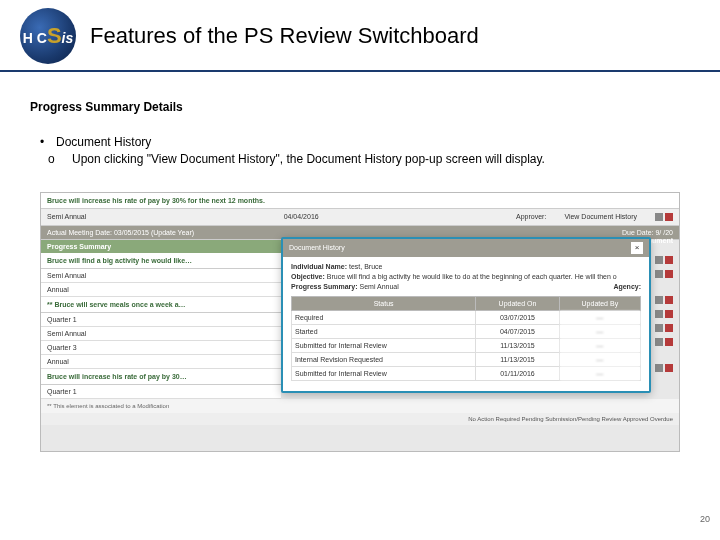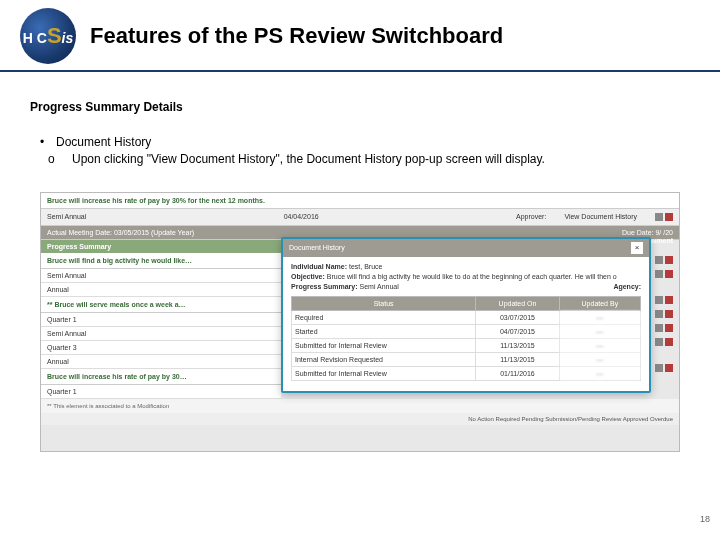--- a/index.html
+++ b/index.html
@@ -2,21 +2,21 @@
 <html><head>
 <meta charset="utf-8">
 <style>
   * { margin: 0; padding: 0; box-sizing: border-box; }
   body { font-family: Arial, sans-serif; width: 720px; height: 540px; background: #fff; overflow: hidden; position: relative; }
   .page { width: 720px; height: 528px; position: relative; }
   .header { display: flex; align-items: center; padding: 8px 20px 6px 20px; border-bottom: 2px solid #1a3a6e; }
   .logo { width: 56px; height: 56px; border-radius: 50%; background: radial-gradient(circle at 35% 35%, #3a6bb5 0%, #1a3a6e 60%, #0a1f45 100%); display: flex; align-items: center; justify-content: center; margin-right: 14px; flex-shrink: 0; }
   .logo-text { color: #fff; font-weight: bold; font-size: 14px; }
   .logo-text .s { color: #c9a22a; font-size: 22px; }
-  .title { font-size: 22px; font-weight: bold; color: #000; }
+  .title { font-size: 22px; font-weight: normal; color: #000; }
   .content { padding: 28px 30px 0 30px; }
   .subtitle { font-size: 12px; font-weight: bold; margin-bottom: 12px; }
   .bullet-list { font-size: 12px; line-height: 1.4; }
   .bullet-list .b1 { padding-left: 10px; margin-top: 20px; }
   .bullet-list .b2 { padding-left: 42px; text-indent: -12px; }
   .marker1 { display: inline-block; width: 16px; }
   .marker2 { display: inline-block; width: 12px; }
   .screenshot-wrap { margin: 24px 10px 0 10px; }
   .screenshot { border: 1px solid #bbb; background: #e8e8e8; font-size: 7px; color: #333; position: relative; height: 260px; }
   .bg-row { padding: 4px 6px; border-bottom: 1px solid #ccc; display: flex; justify-content: space-between; align-items: center; filter: blur(0.4px); }
@@ -236,14 +236,14 @@
                   </tr>
               </tbody>
             </table>
           </div>
         </div>
 
       </div>
     </div>
   </div>
 
-  <div class="pagenum">18</div>
+  <div class="pagenum">20</div>
 </div>
 
 </body></html>

